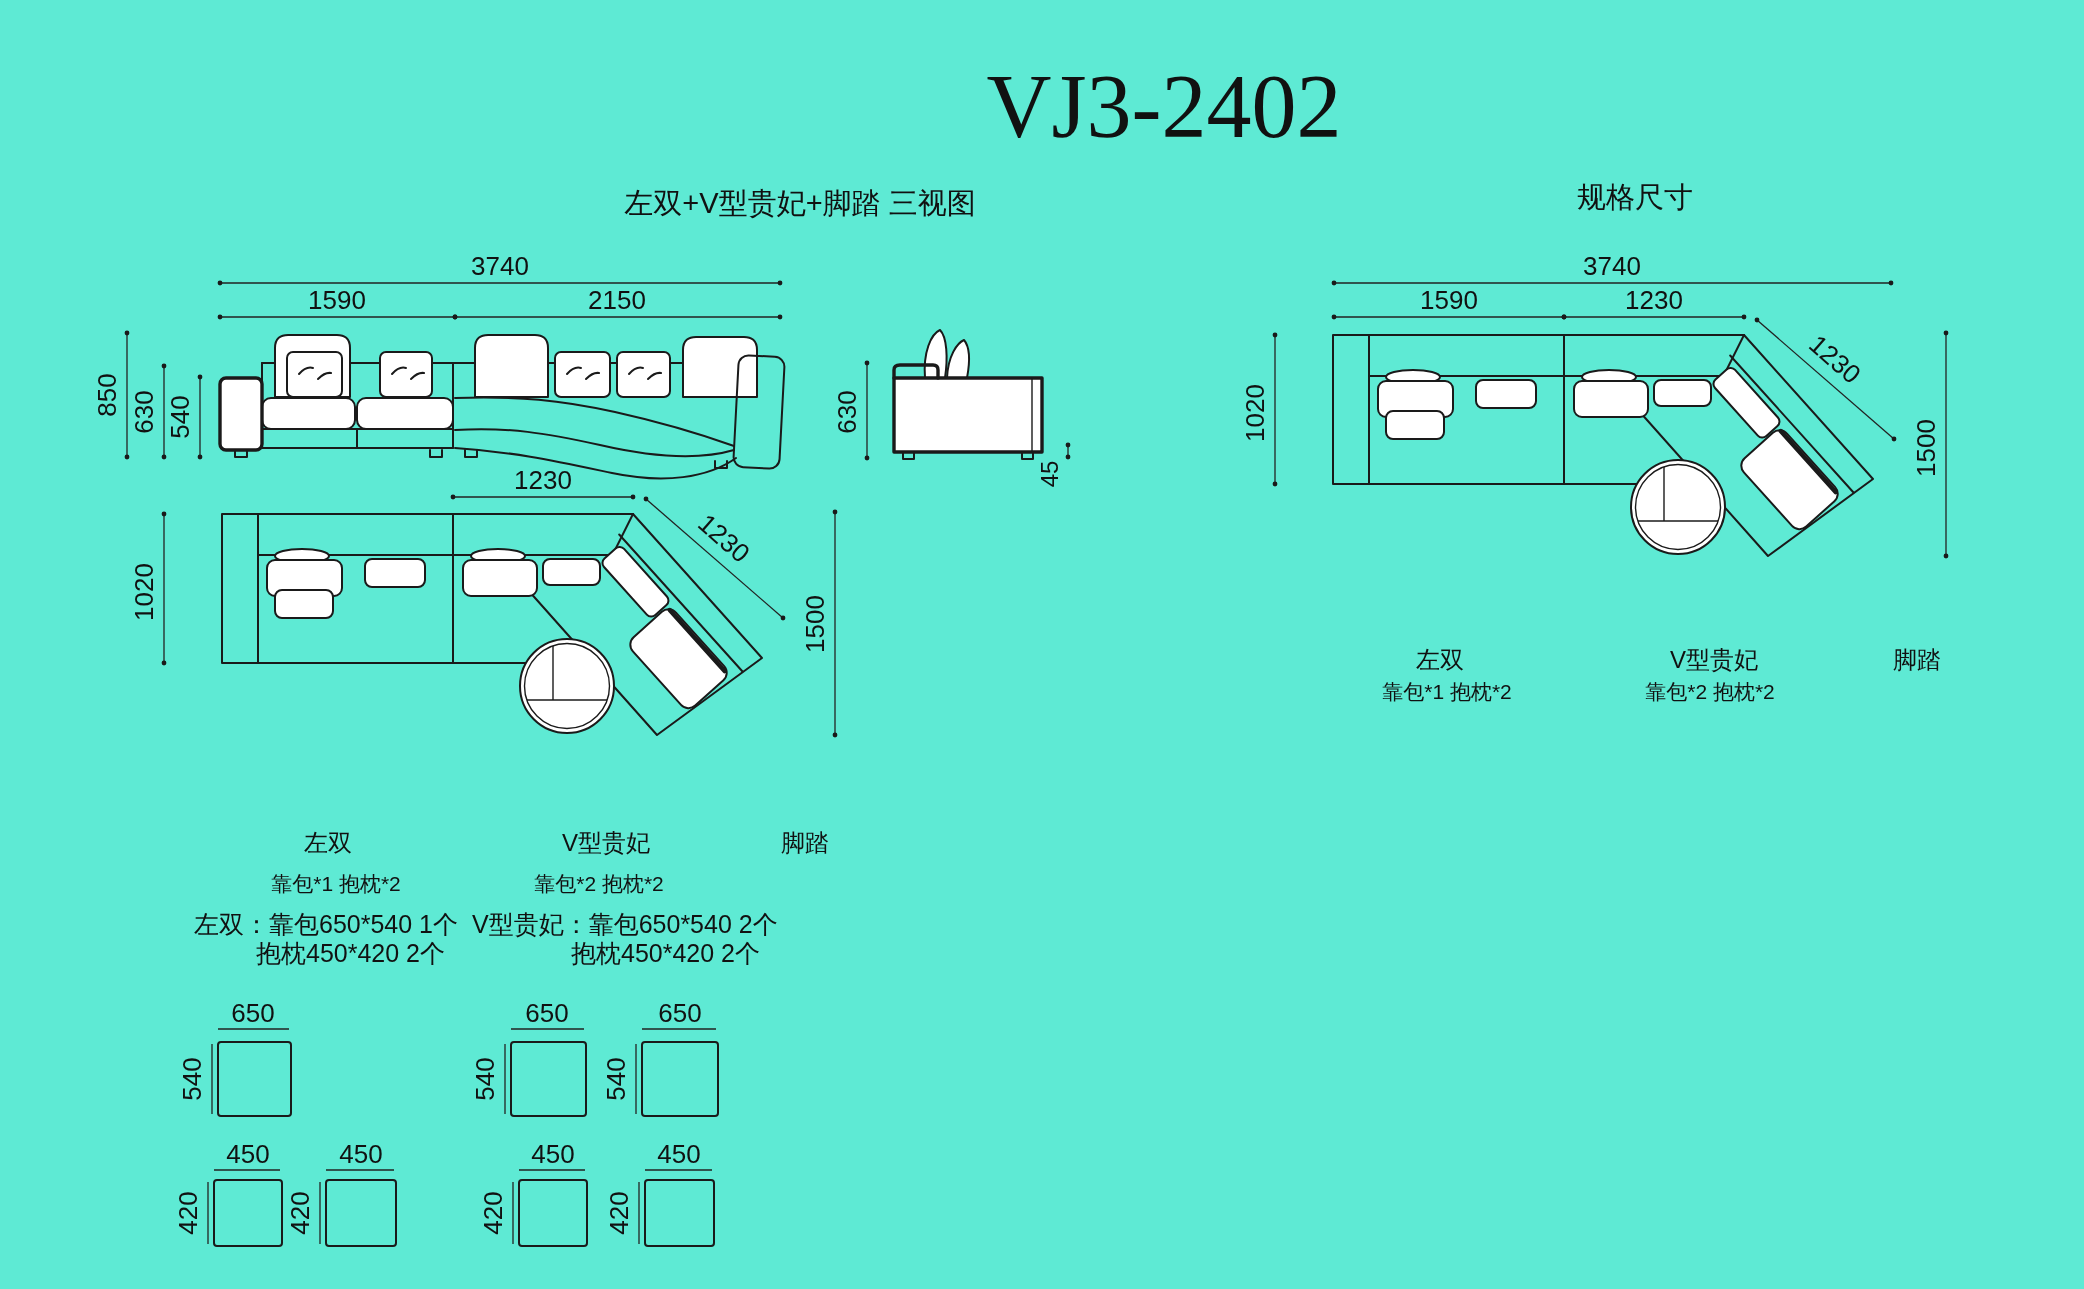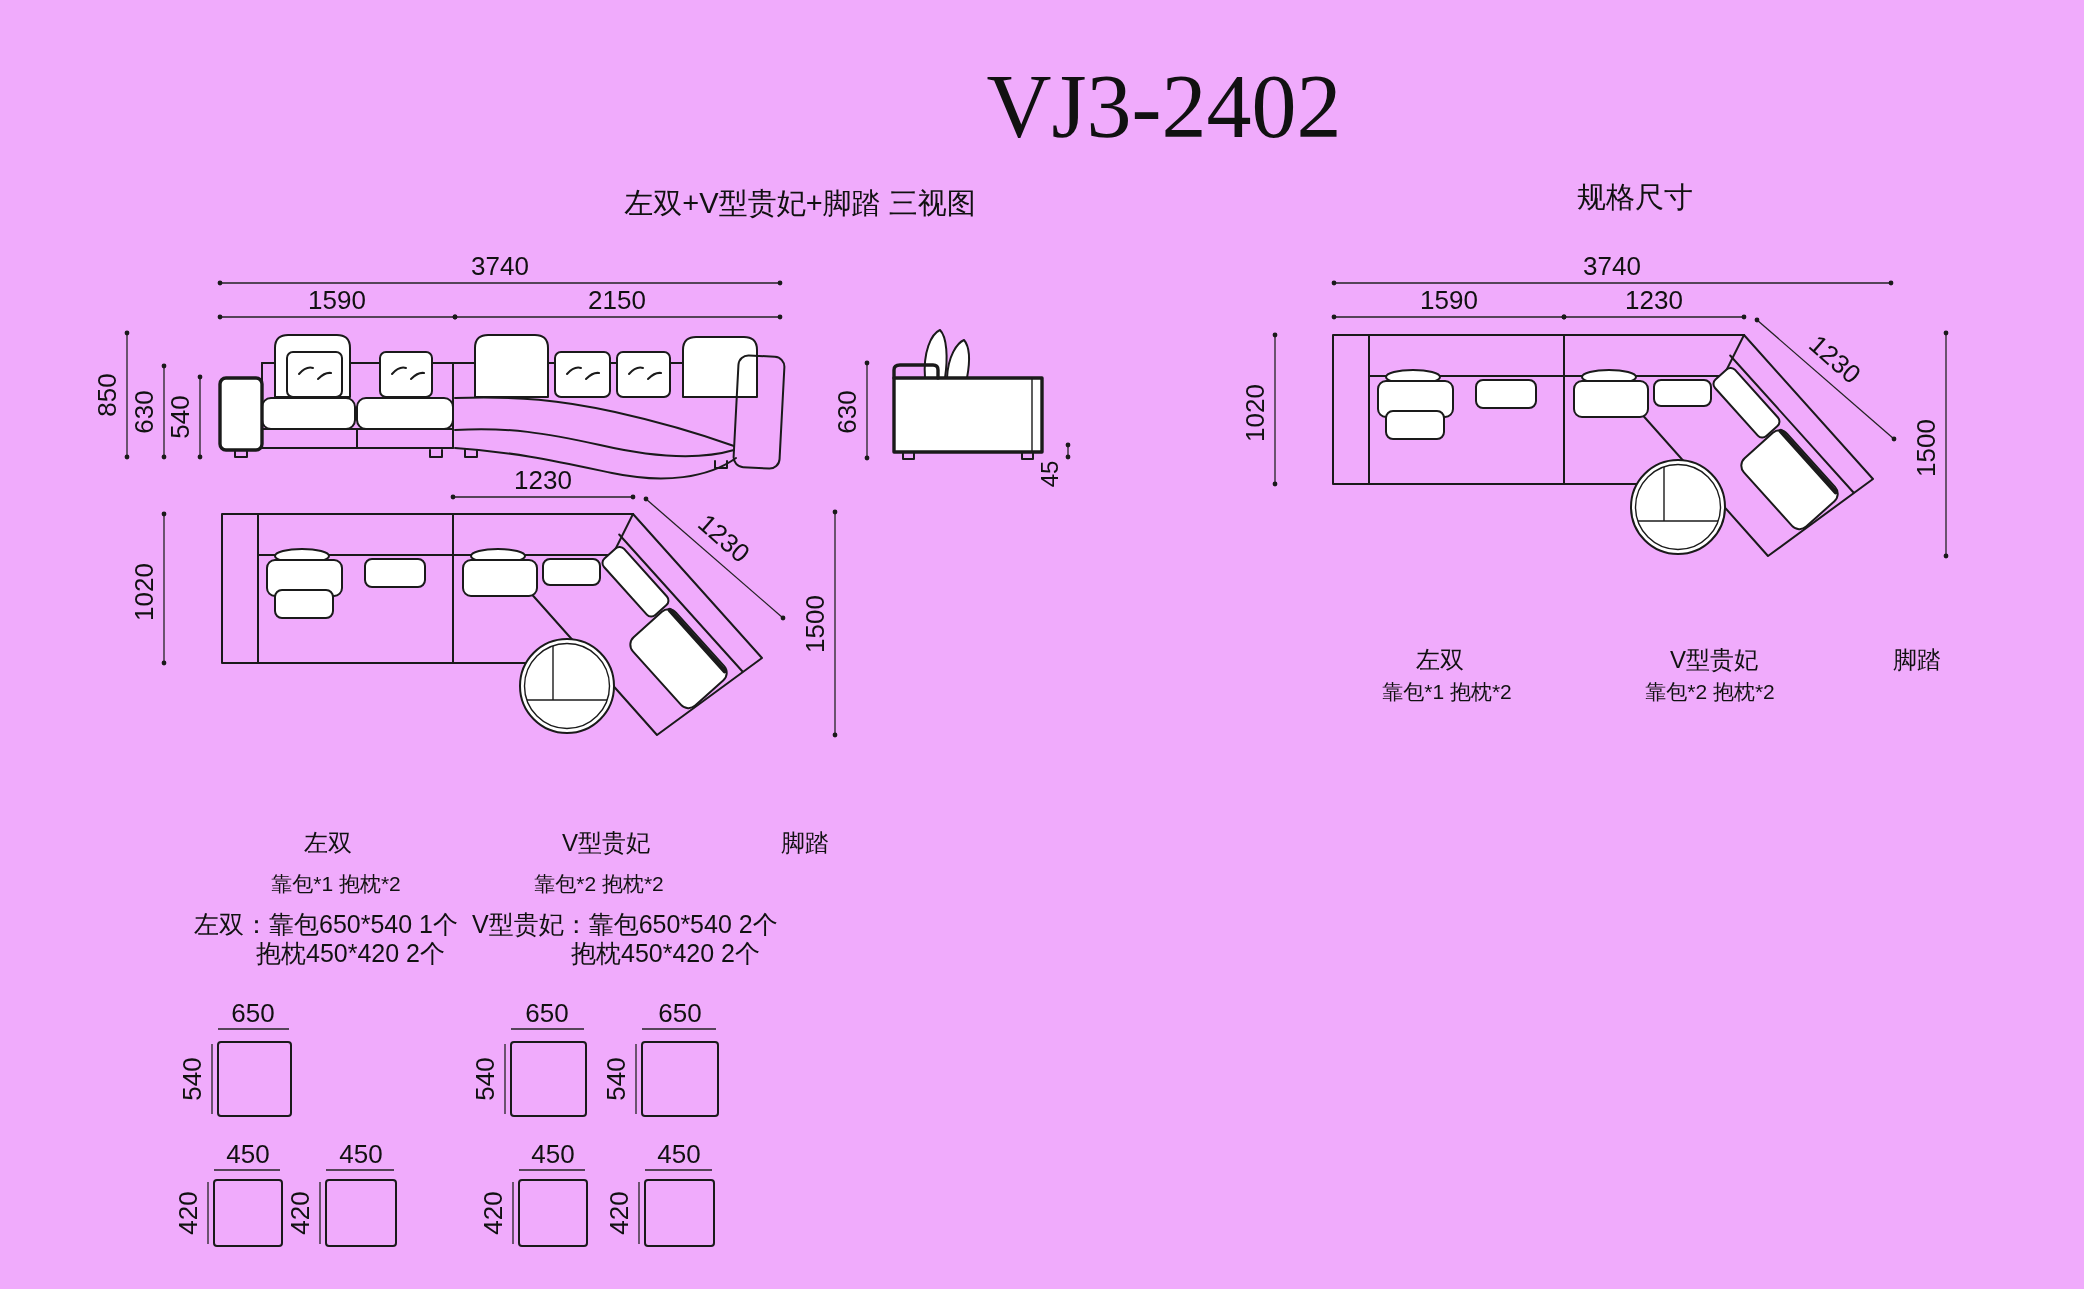--- a/index.html
+++ b/index.html
@@ -1,16 +1,16 @@
 <!DOCTYPE html>
 <html><head>
 <meta charset="utf-8">
 <style>
   html,body{margin:0;padding:0;background:#fff;}
-  .stage{position:relative;width:2084px;height:1289px;background:#f0abfc;overflow:hidden;}
+  .stage{position:relative;width:2084px;height:1289px;background:#5eead4;overflow:hidden;}
   svg{display:block;}
   text{fill:#111;}
   .title-txt{font-family:"Liberation Serif",serif;font-size:90px;text-anchor:middle;}
   .heading{font-family:"Liberation Sans",sans-serif;font-size:29px;text-anchor:middle;}
   .num{font-family:"Liberation Sans",sans-serif;font-size:26px;text-anchor:middle;}
   .num-sm{font-family:"Liberation Sans",sans-serif;font-size:24px;text-anchor:middle;}
   .cn{font-family:"Liberation Sans",sans-serif;font-size:24px;text-anchor:middle;}
   .cn-sm{font-family:"Liberation Sans",sans-serif;font-size:21px;text-anchor:middle;}
   .note{font-family:"Liberation Sans",sans-serif;font-size:25px;text-anchor:start;}
   .ln{stroke:#1a1a1a;stroke-width:2;fill:none;stroke-linecap:round;stroke-linejoin:round;}

